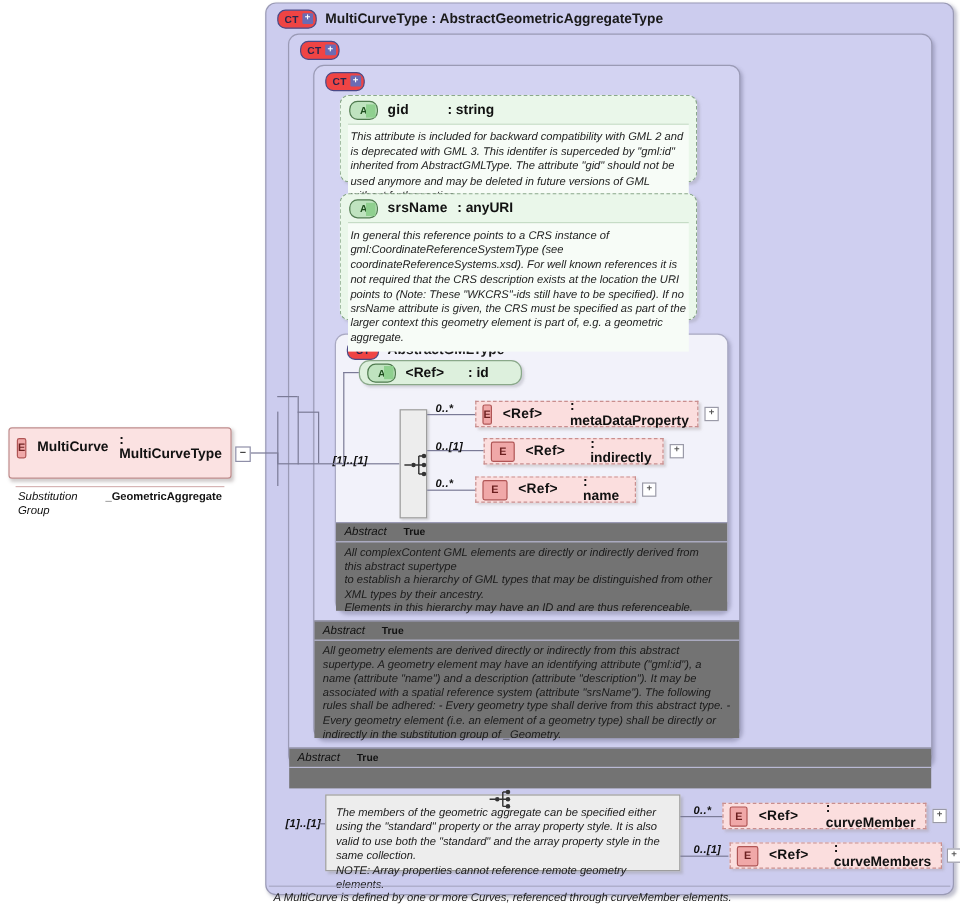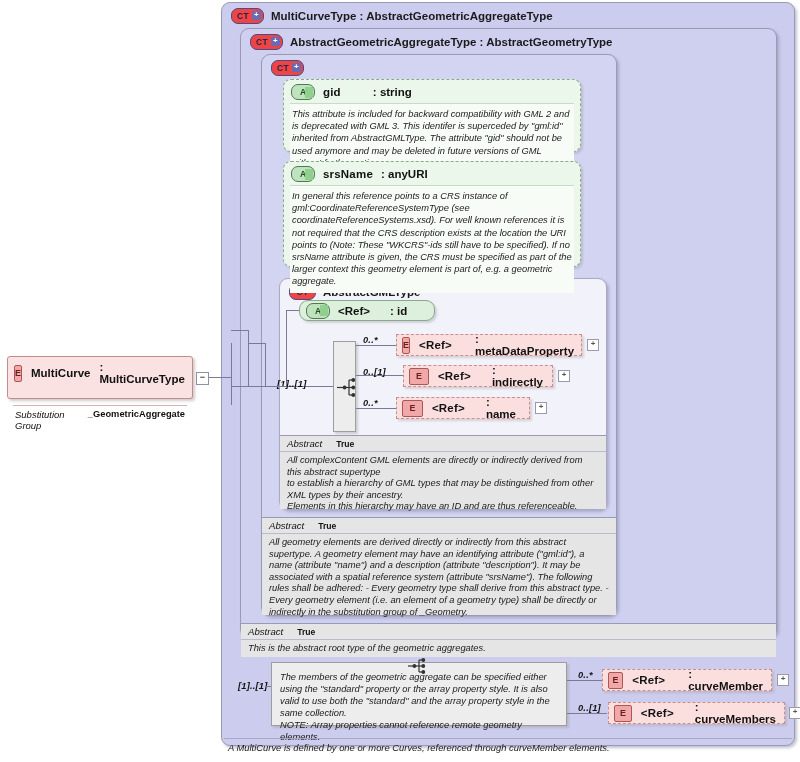--- a/index.html
+++ b/index.html
@@ -61,21 +61,21 @@
   
   .elrow{position:absolute;box-sizing:border-box;border:1.3px dashed #c98f8f;
          background:#fbdede;box-shadow:2px 2px 2px rgba(160,150,150,.35);
          display:flex;align-items:center;gap:9px;padding:0 8px 0 5px;
          font-size:11.5px;font-weight:bold;color:#111;}
   .elrow .ref{letter-spacing:.2px;}
   .expand{position:absolute;width:10px;height:10px;border:1px solid #9a9aa8;background:#fff;
           font-size:8px;line-height:8px;text-align:center;color:#555;font-weight:bold;}
 
   
-  .docpane{position:absolute;box-sizing:border-box;background:#e5e5e5;
+  .docpane{position:absolute;box-sizing:border-box;background:#737373;
            border-top:1px solid #9a9ab5;}
   .abs-row{display:flex;gap:14px;align-items:baseline;padding:2px 6px 2px 7px;
            font-size:9.6px;border-bottom:1px solid #b9b9d4;}
   .abs-row .k{font-style:italic;color:#111;}
   .abs-row .v{font-weight:bold;font-size:8.6px;color:#111;}
   .docpane .txt{padding:3px 7px 4px 7px;font-size:9.3px;font-style:italic;color:#1a1a1a;
                 line-height:11.6px;white-space:pre-line;}
 
   
   .rootbox{position:absolute;box-sizing:border-box;border:1.3px solid #c08d8d;border-radius:3px;
@@ -129,21 +129,20 @@
       <span>MultiCurveType : AbstractGeometricAggregateType</span>
     </div>
   </div>
 
   <div class="ctbox l2 abs" style="left:240px;top:28px;width:537px;height:610px;">
     <div class="ct-head">
       <span class="icon-ct plus">
           <span class="lb">CT</span>
           <span class="pl">+</span>
         </span>
-      <span>AbstractGeometricAggregateType : AbstractGeometryType</span>
     </div>
   </div>
 
   <div class="ctbox l3 abs" style="left:261px;top:54px;width:356px;height:562px;">
     <div class="ct-head">
       <span class="icon-ct plus">
           <span class="lb">CT</span>
           <span class="pl">+</span>
         </span>
     </div>
@@ -261,21 +260,20 @@
       <span class="v">True</span>
     </div>
     <div class="txt">All geometry elements are derived directly or indirectly from this abstract supertype. A geometry element may have an identifying attribute ("gml:id"), a name (attribute "name") and a description (attribute "description"). It may be associated with a spatial reference system (attribute "srsName"). The following rules shall be adhered: - Every geometry type shall derive from this abstract type. - Every geometry element (i.e. an element of a geometry type) shall be directly or indirectly in the substitution group of _Geometry.</div>
   </div>
 
   <div class="docpane" style="left:241px;top:623px;width:535px;height:34px;">
     <div class="abs-row">
       <span class="k">Abstract</span>
       <span class="v">True</span>
     </div>
-    <div class="txt">This is the abstract root type of the geometric aggregates.</div>
   </div>
 
   <div class="ln lnv" style="left:231px;top:343px;height:62px;"></div>
   <div class="ln lnh" style="left:206px;top:377px;width:25px;"></div>
   <div class="ln lnv" style="left:248px;top:330px;height:57px;"></div>
   <div class="ln lnh" style="left:231px;top:330px;width:17px;"></div>
   <div class="ln lnv" style="left:265px;top:343px;height:43px;"></div>
   <div class="ln lnh" style="left:231px;top:386px;width:55px;"></div>
   <div class="ln lnv" style="left:231px;top:377px;height:9px;"></div>
   <div class="ln lnh" style="left:248px;top:343px;width:17px;"></div>

